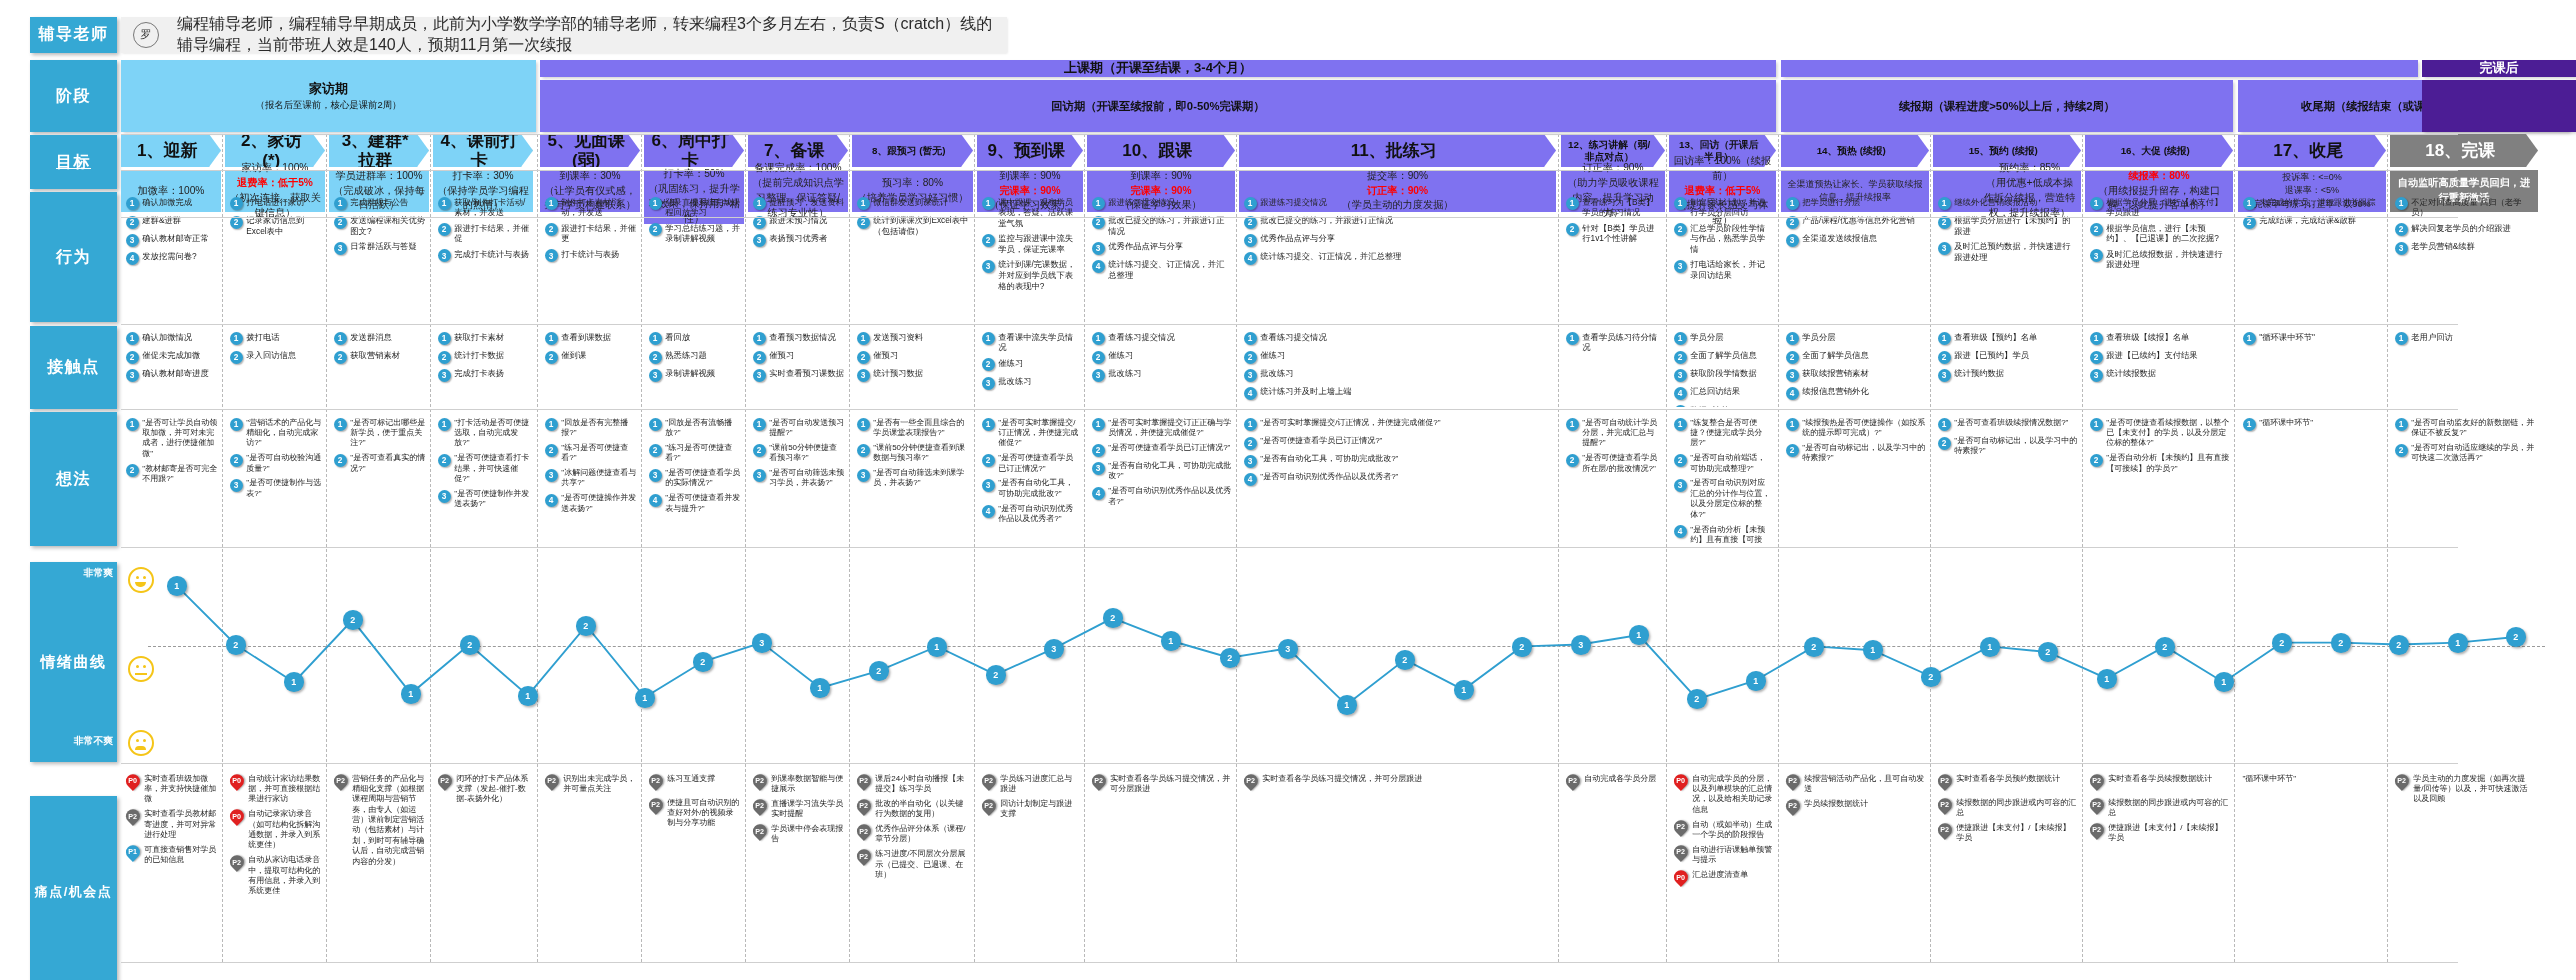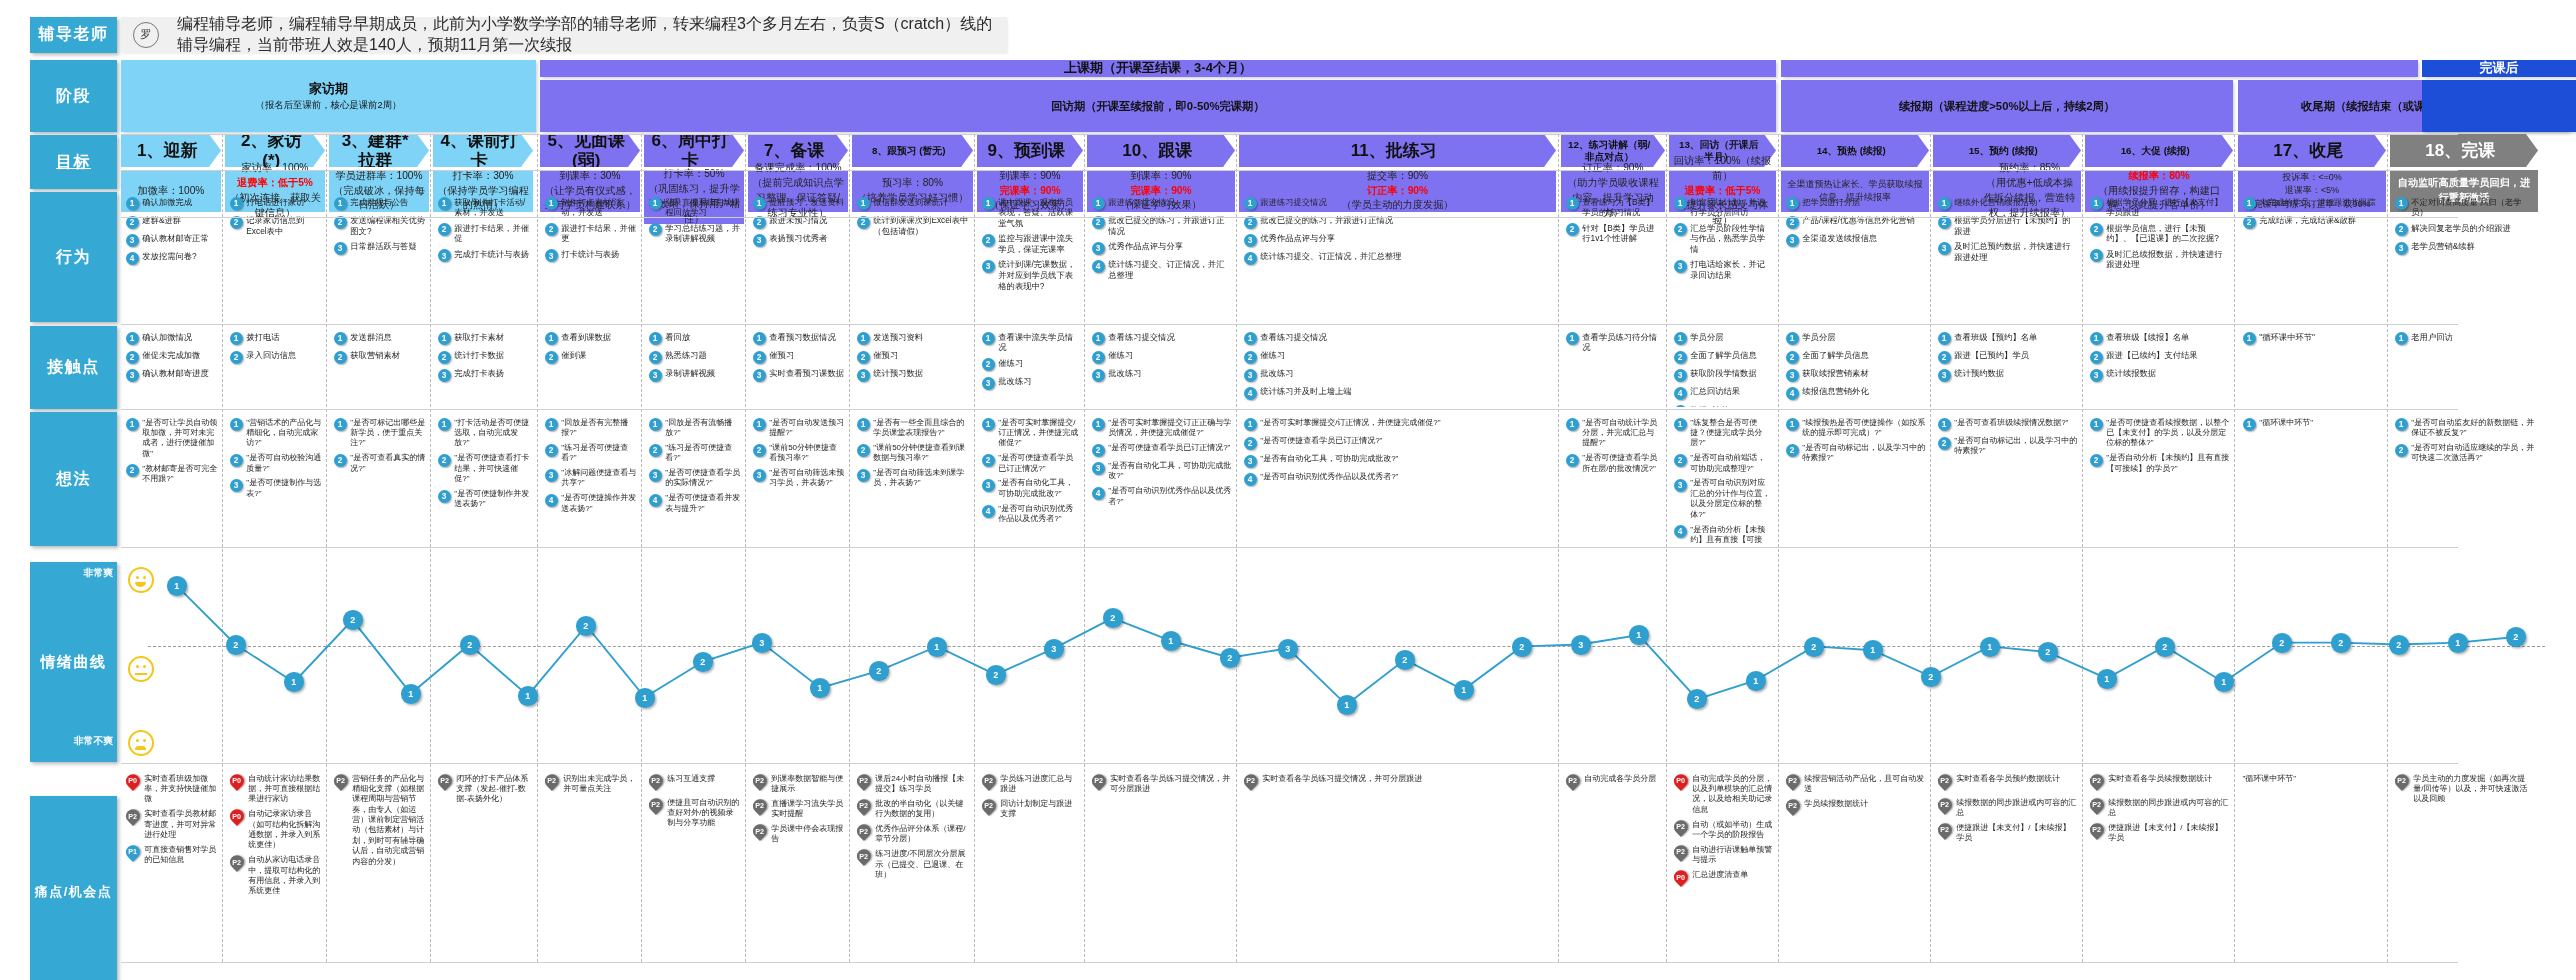--- a/index.html
+++ b/index.html
@@ -39,21 +39,21 @@
   
   .pbar {
     position:absolute; color:#111; text-align:center;
     display:flex; flex-direction:column; align-items:center; justify-content:center;
     box-shadow:1.5px 1.5px 3px rgba(0,0,0,.18);
   }
   .pbar .t1 { font-weight:bold; font-size:13px; }
   .pbar .t2 { font-size:9.4px; margin-top:1.5px; }
   .pbar.blue { background:#7ed3f7; }
   .pbar.purple { background:#7f72f0; }
-  .pbar.gray { background:#1d4ed8; color:#fff; }
+  .pbar.gray { background:#4c1d95; color:#fff; }
   .pbar.onlyline .t1 { font-size:11.3px; font-weight:bold; }
 
   
   .chev {
     position:absolute; height:33px;
     display:flex; align-items:center; justify-content:center;
     text-align:center; font-weight:bold; font-size:17px; line-height:1.15;
     clip-path: polygon(0 0, calc(100% - 12px) 0, 100% 50%, calc(100% - 12px) 100%, 0 100%);
     box-shadow:1.5px 1.5px 3px rgba(0,0,0,.22);
     padding:0 13.6px 0 6px;

